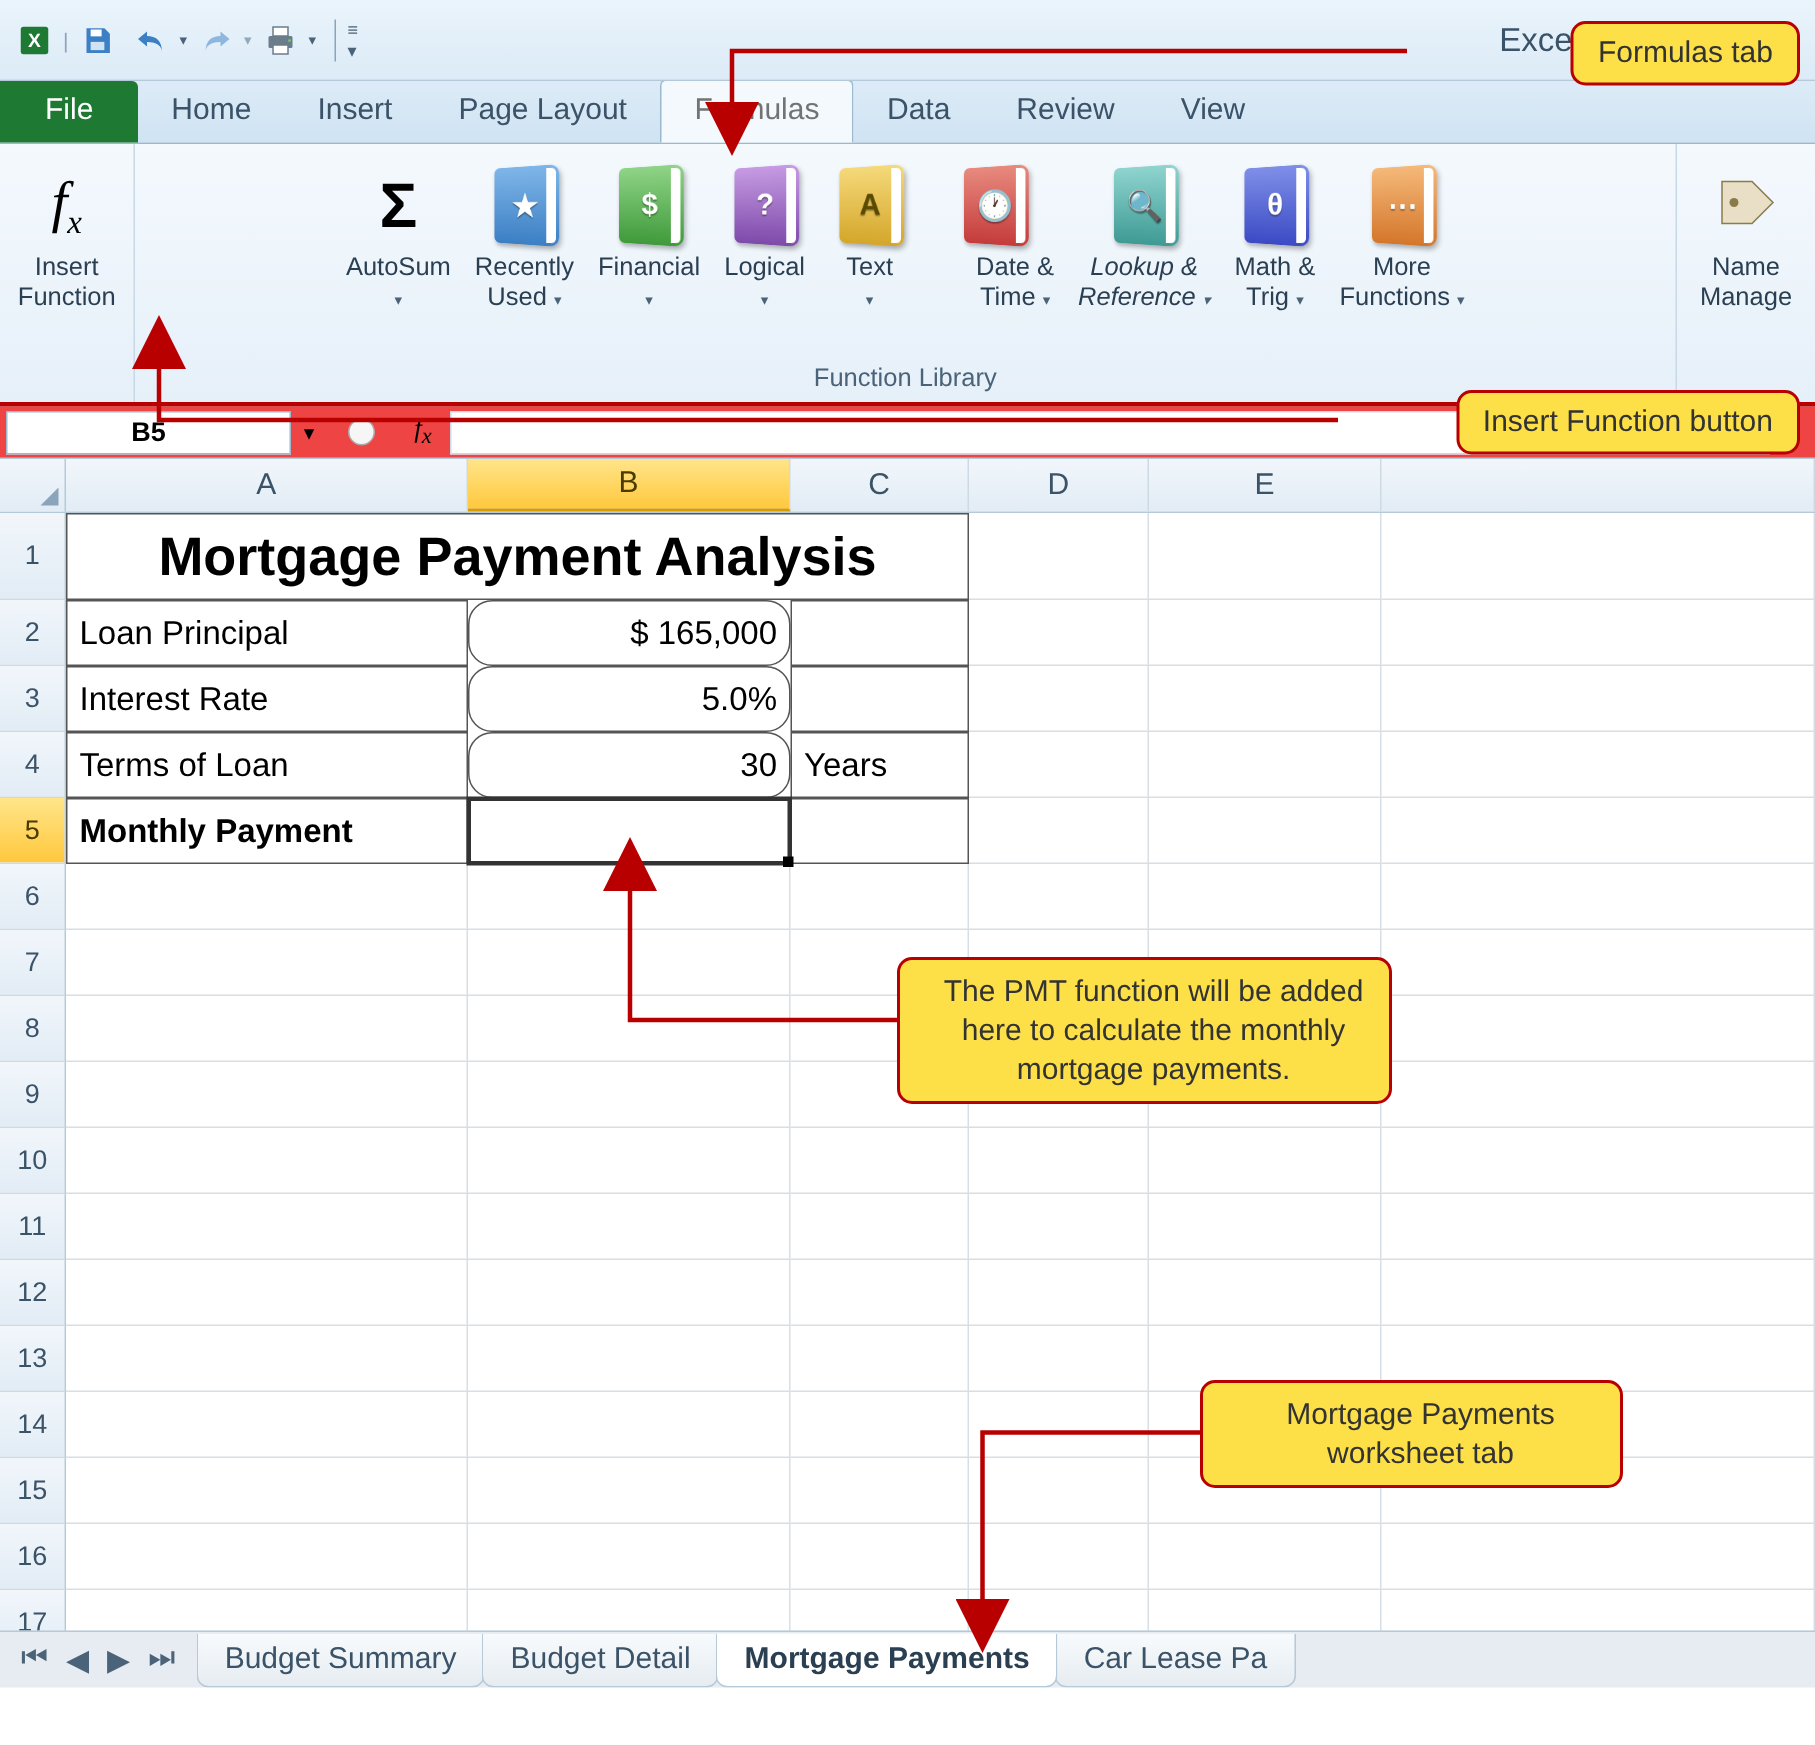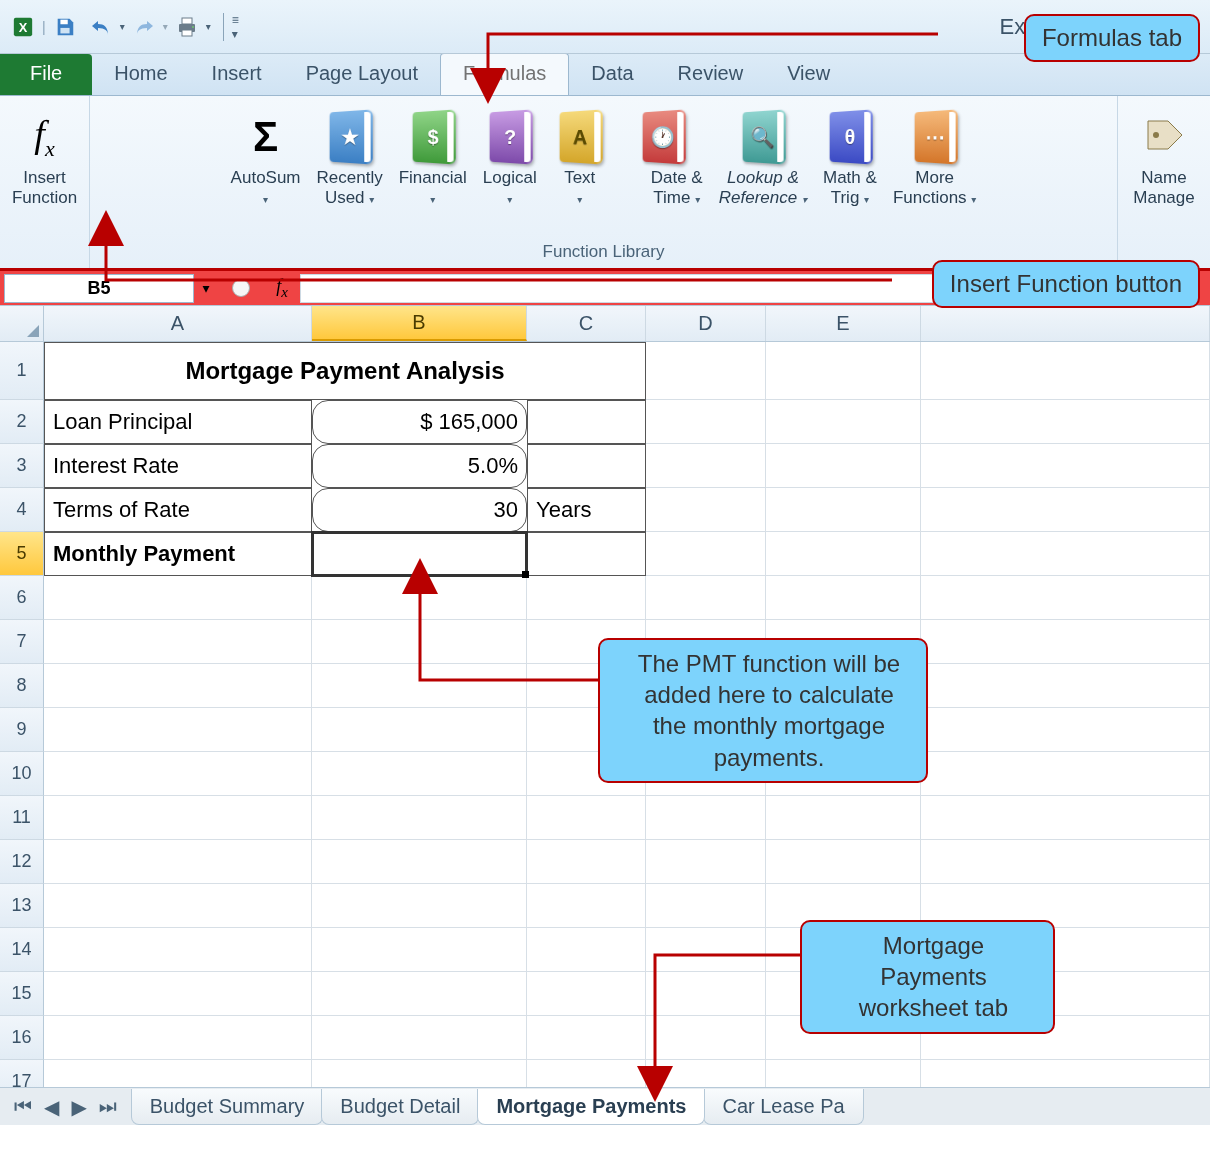--- a/index.html
+++ b/index.html
@@ -10,25 +10,25 @@
     background: #fff;
     width: 1210px;
     height: 1163px;
     position: relative;
     overflow: hidden;
   }
 
   
   .callout {
     position: absolute;
-    background: #7dd3fc;
+    background: #fde047;
     border: 2px solid #b80000;
     border-radius: 10px;
     padding: 8px 16px;
-    font-size: 24px;
+    font-size: 20px;
     color: #333;
     white-space: nowrap;
     z-index: 50;
     text-align: center;
   }
   .callout.multi { white-space: normal; line-height: 1.3; padding-left: 28px; }
 
   
   svg.annot { position:absolute; top:0; left:0; width:1210px; height:1163px; pointer-events:none; z-index:40; }
 
@@ -135,21 +135,21 @@
     display:flex; align-items:center; justify-content:center;
   }
   .rh.sel { background:linear-gradient(#ffe58a,#ffc83d); color:#4a3b00; }
   .cell { border-right:1px solid #d7dfe6; border-bottom:1px solid #d7dfe6; display:flex; align-items:center; padding:0 8px; font-size:22px; }
   .colA { width:268px; }
   .colB { width:215px; }
   .colC { width:119px; }
   .colD { width:120px; }
   .colE { width:155px; }
   .colPad { flex:1; }
-  .merged-title { font-size:24px; font-weight:bold; justify-content:center; border-right:1px solid #555; }
+  .merged-title { font-size:36px; font-weight:bold; justify-content:center; border-right:1px solid #555; }
   .tbl-border { border:1px solid #555 !important; }
   .bold { font-weight:bold; }
   .num { justify-content:flex-end;border-radius:16px; }
   .sel-cell { outline:3px solid #333; outline-offset:-2px; position:relative; background:#fff; }
   .sel-cell::after{ content:""; position:absolute; right:-3px; bottom:-3px; width:7px; height:7px; background:#000; }
 
   
   .sheet-bar {
     position:absolute; bottom:38px; left:0; right:0; height:38px;
     background:#e6ecf1; border-top:1px solid #b6c9d8; display:flex; align-items:center;
@@ -172,21 +172,21 @@
   .book.navy{background:linear-gradient(#7f8fe8,#3b4ac4);} .book.orange{background:linear-gradient(#f5b97a,#d4762a);}
   .book .pg{position:absolute; right:2px; top:2px; bottom:2px; width:6px; background:#fff; border-radius:0 3px 3px 0;}
   .book .sym{color:#fff; font-weight:bold; font-size:20px; text-shadow:0 1px 1px rgba(0,0,0,.4);}
 </style>
 </head>
 <body>
 
 <div class="callout" style="top:14px; right:10px;">Formulas tab</div>
 <div class="callout" style="top:260px; right:10px;">Insert Function button</div>
 <div class="callout multi" style="top:638px; left:598px; width:330px;">The PMT function will be added here to calculate the monthly mortgage payments.</div>
-<div class="callout multi" style="top:920px; left:800px; width:255px;">Mortgage Payments worksheet tab</div>
+<div class="callout multi" style="top:920px; left:800px; width:282px;">Mortgage Payments worksheet tab</div>
 
 <svg class="annot">
   <defs>
     <marker id="ah" markerWidth="12" markerHeight="12" refX="2" refY="6" orient="auto">
       <path d="M0,0 L12,6 L0,12 Z" fill="#b80000"></path>
     </marker>
   </defs>
 
   <path d="M 938 34 L 488 34 L 488 74" stroke="#b80000" stroke-width="3" fill="none" marker-end="url(#ah)"></path>
 
@@ -418,21 +418,21 @@
     <div class="cell colA tbl-border">Interest Rate</div>
     <div class="cell colB tbl-border num">5.0%</div>
     <div class="cell colC tbl-border"></div>
     <div class="cell colD"></div>
     <div class="cell colE"></div>
     <div class="cell colPad"></div>
   </div>
 
   <div class="row">
     <div class="rh">4</div>
-    <div class="cell colA tbl-border">Terms of Rate</div>
+    <div class="cell colA tbl-border">Terms of Loan</div>
     <div class="cell colB tbl-border num">30</div>
     <div class="cell colC tbl-border">Years</div>
     <div class="cell colD"></div>
     <div class="cell colE"></div>
     <div class="cell colPad"></div>
   </div>
 
   <div class="row">
     <div class="rh sel">5</div>
     <div class="cell colA tbl-border bold">Monthly Payment</div>

